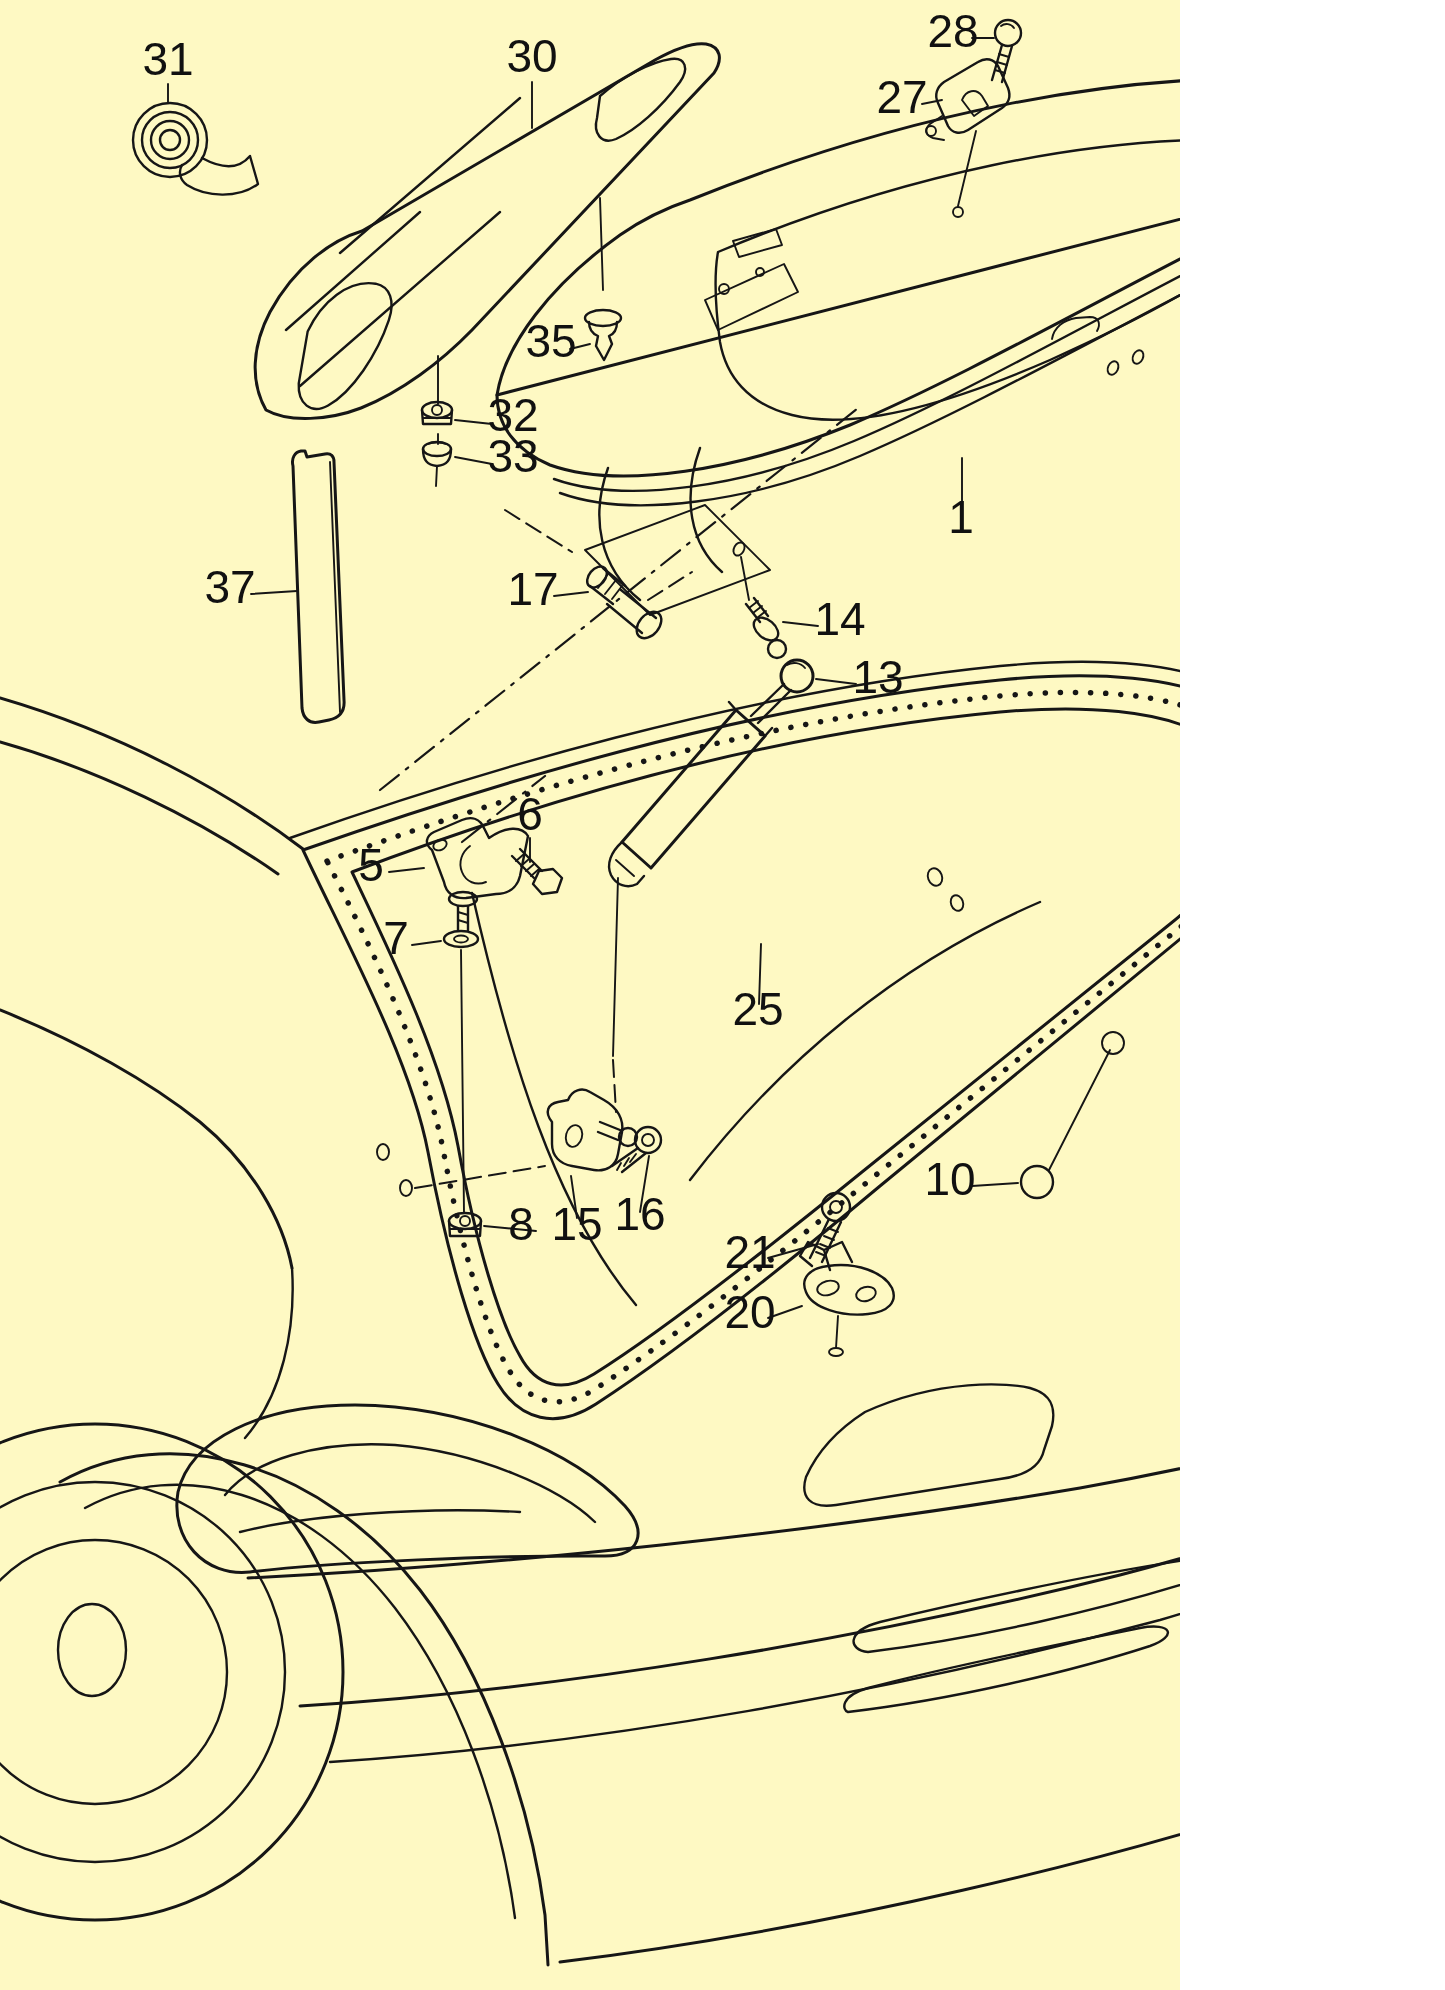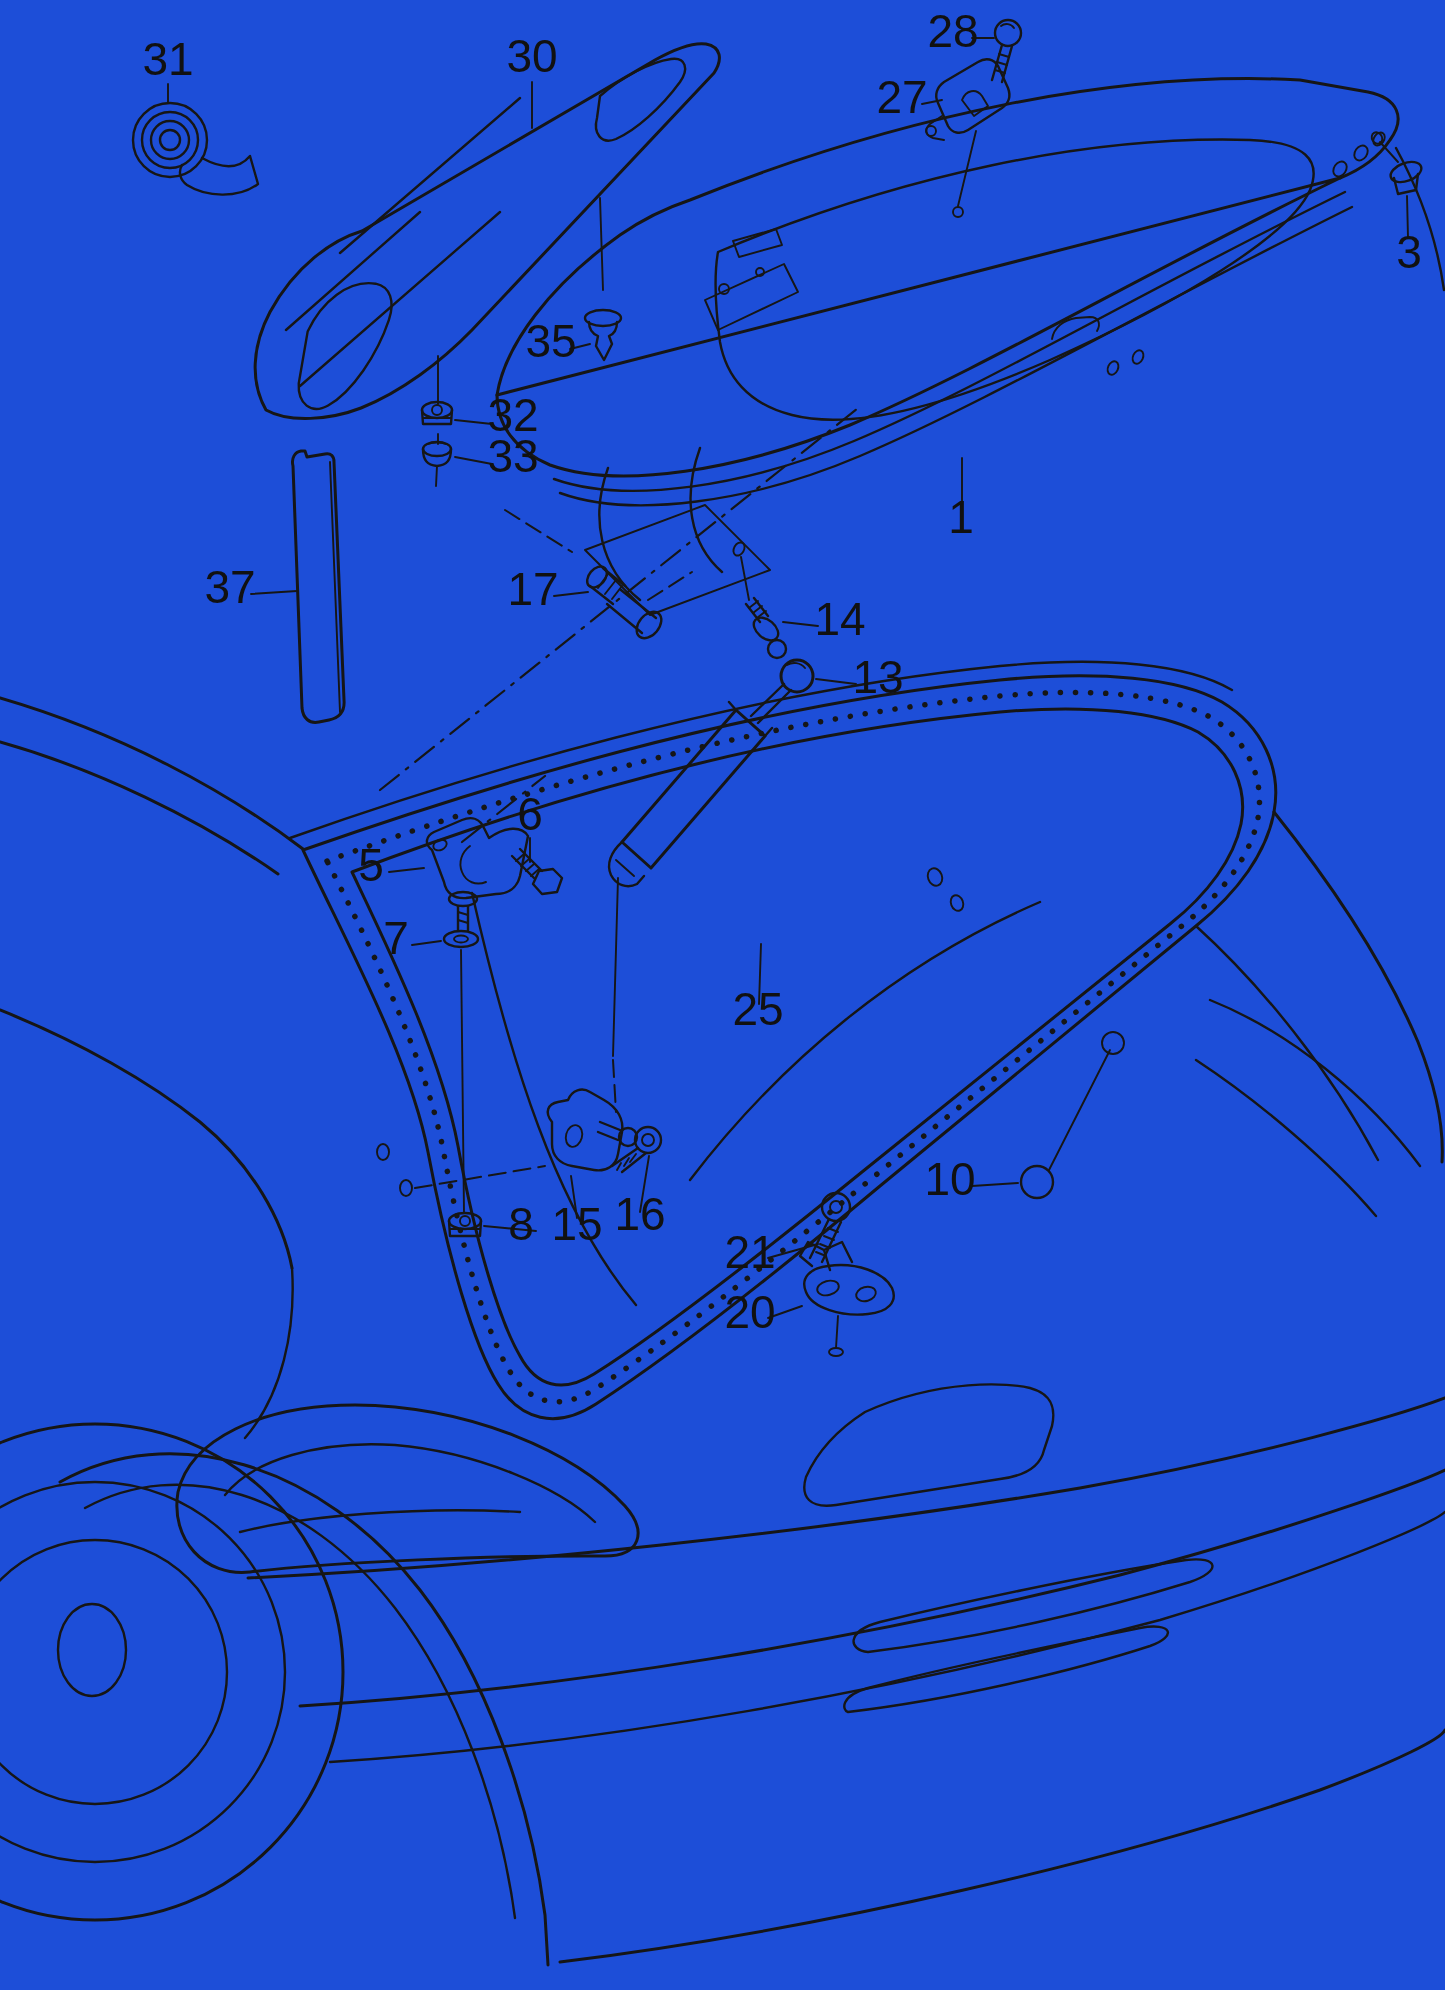--- a/index.html
+++ b/index.html
@@ -1,16 +1,16 @@
 <!DOCTYPE html>
 <html><head>
 <meta charset="utf-8">
 <style>
   html,body{margin:0;padding:0;background:#ffffff;}
-  #stage{width:1445px;height:1990px;position:relative;background:#1d4ed8;overflow:hidden;}
+  #stage{width:1180px;height:1990px;position:relative;background:#fef9c3;overflow:hidden;}
   svg{display:block;}
   .ln{fill:none;stroke:#161616;stroke-width:3;stroke-linecap:round;stroke-linejoin:round;}
   .md{fill:none;stroke:#161616;stroke-width:2.4;stroke-linecap:round;stroke-linejoin:round;}
   .th{fill:none;stroke:#161616;stroke-width:1.9;stroke-linecap:round;stroke-linejoin:round;}
   .dd{fill:none;stroke:#161616;stroke-width:2.2;stroke-dasharray:24 9 3 9;stroke-linecap:round;}
   .ds{fill:none;stroke:#161616;stroke-width:2;stroke-dasharray:17 8;stroke-linecap:round;}
   .dots{fill:none;stroke:#161616;stroke-width:5.5;stroke-dasharray:0.1 15;stroke-linecap:round;}
   .lbl{font-family:"Liberation Sans","DejaVu Sans",sans-serif;font-size:46px;font-weight:500;fill:#111;text-anchor:middle;}
 </style>
 </head>

